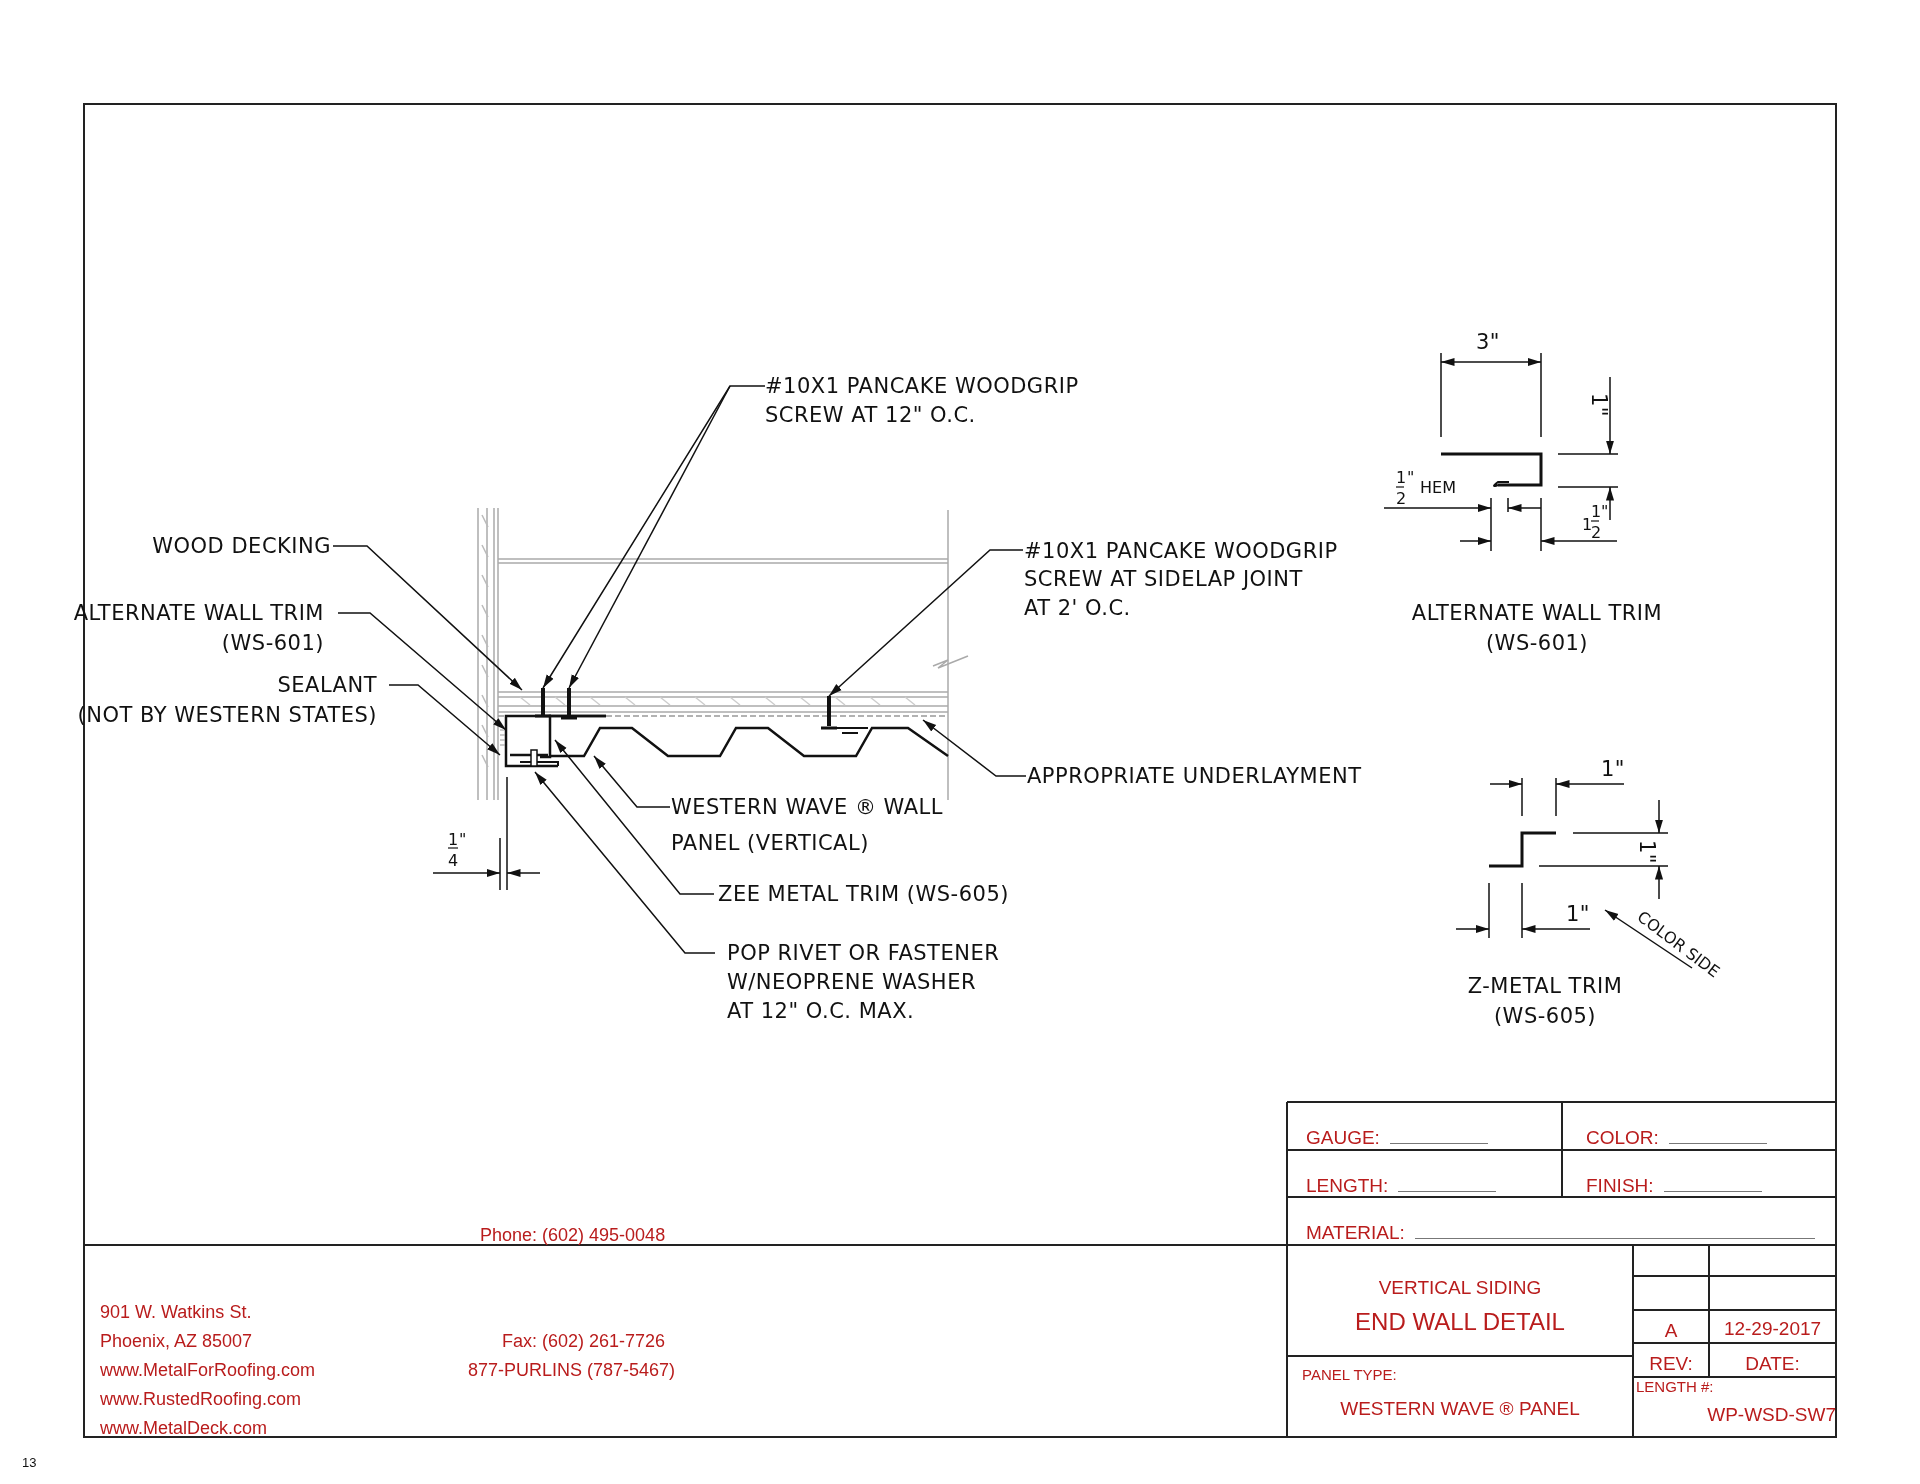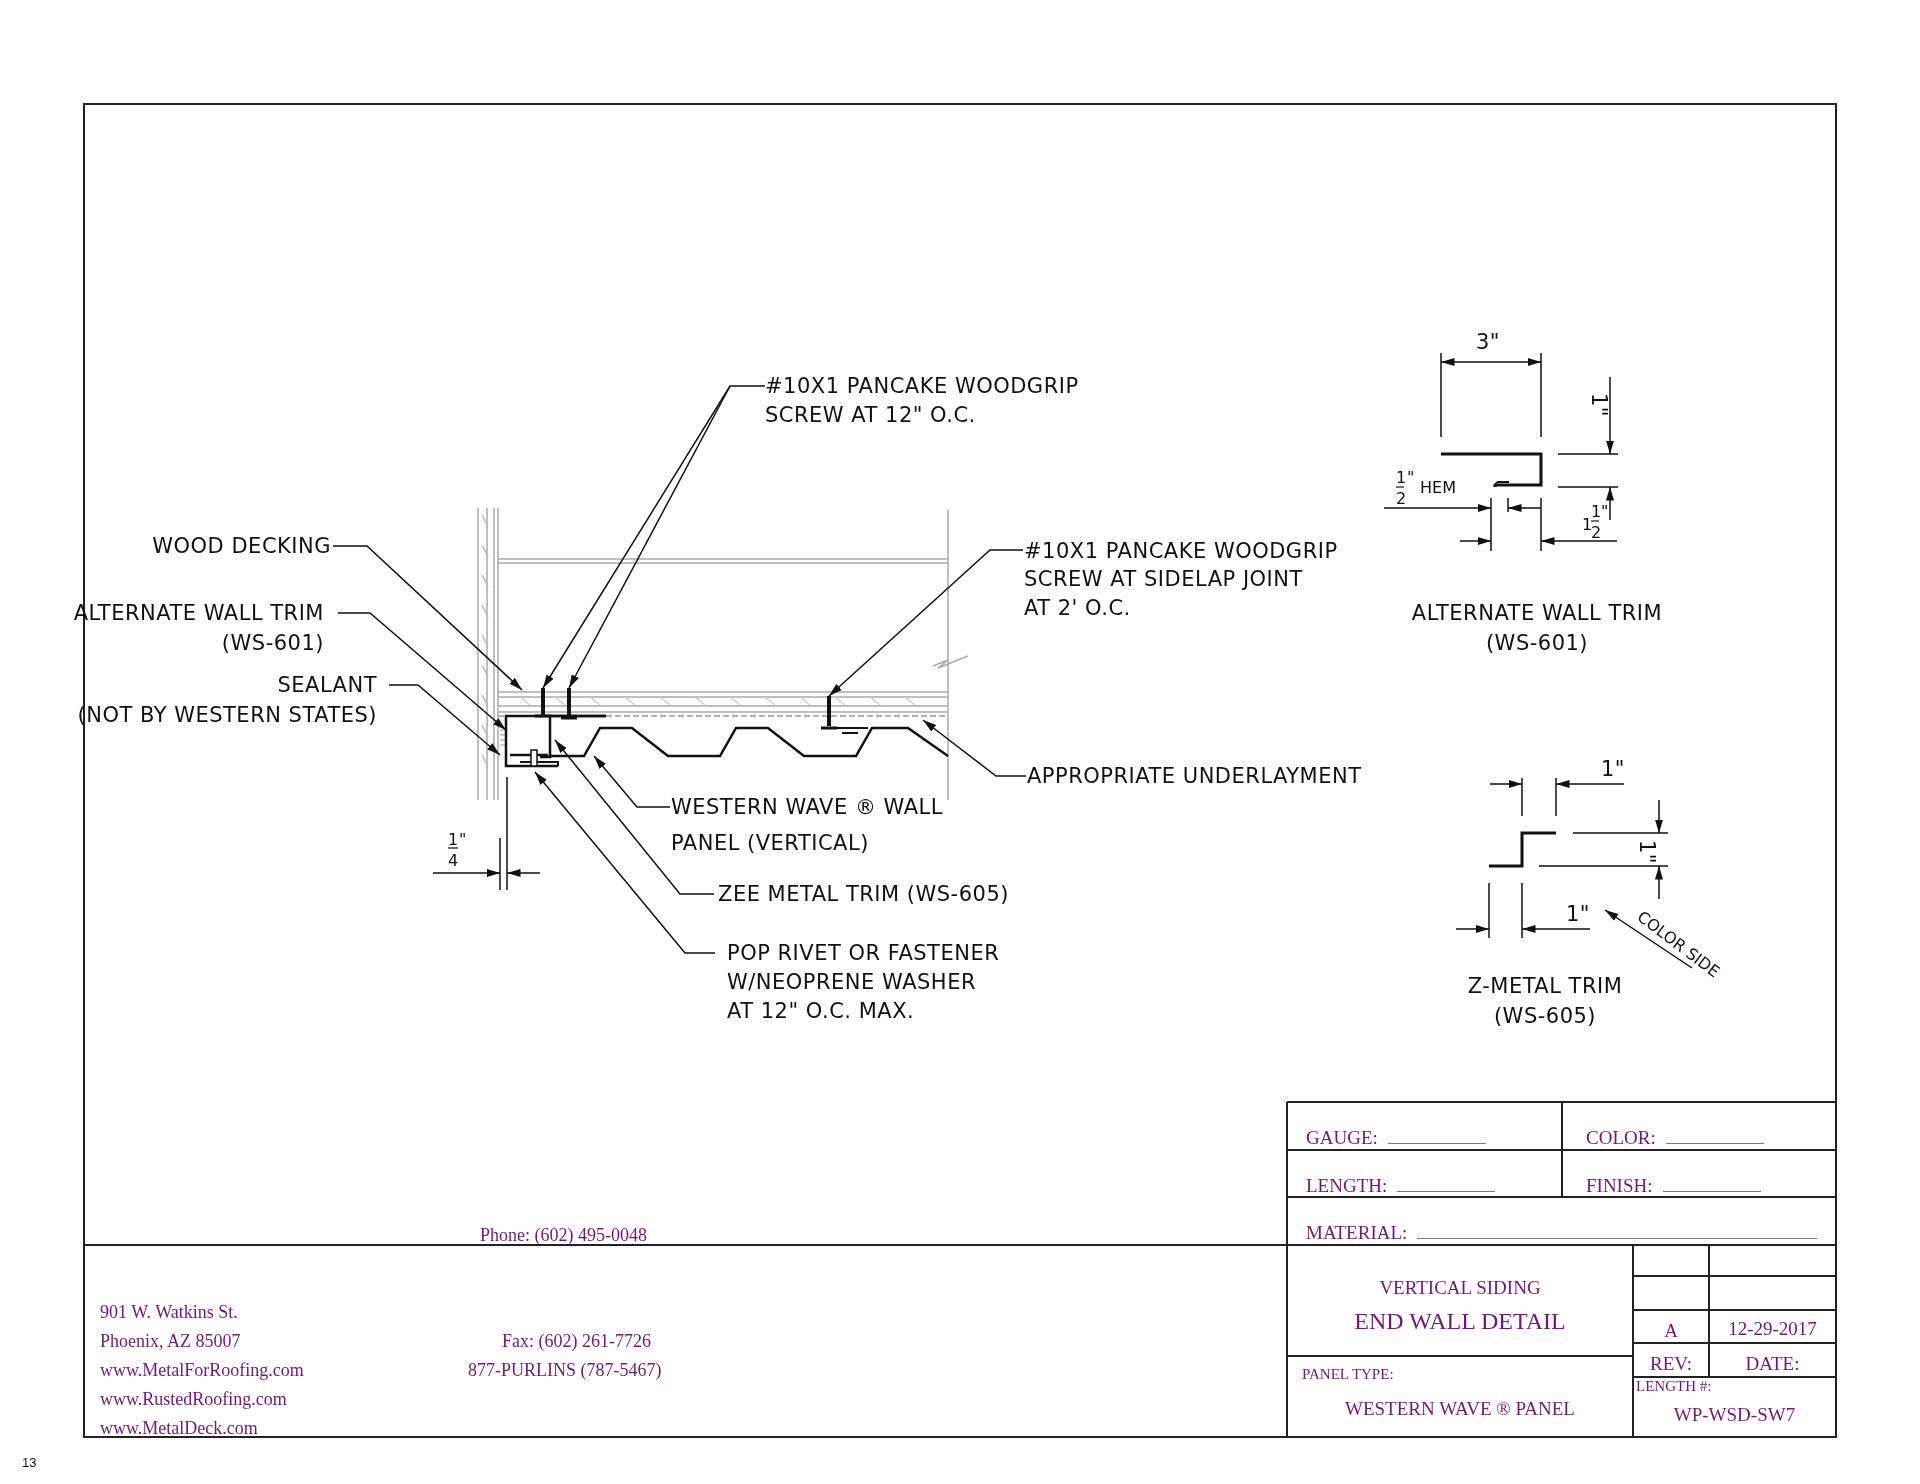--- a/index.html
+++ b/index.html
@@ -2,21 +2,21 @@
 <html><head>
 <meta charset="utf-8">
 <style>
   html, body { margin: 0; padding: 0; background: #ffffff; }
   body { width: 1920px; height: 1484px; position: relative; overflow: hidden;
          font-family: "DejaVu Sans", sans-serif; color: #111; }
   .sheet { position: absolute; left: 0; top: 0; width: 1920px; height: 1484px; }
   svg text.cadtxt { font-family: "DejaVu Sans", sans-serif; font-size: 21px; fill: #111; letter-spacing: 0.5px; }
   svg text.cadsm { font-family: "DejaVu Sans", sans-serif; font-size: 16px; fill: #111; }
   .abs { position: absolute; white-space: nowrap; }
-  .tb { font-family: Liberation Serif, serif; color: #701a75; }
+  .tb { font-family: Liberation Sans, sans-serif; color: #b91c1c; }
   .company { font-size: 40px; left: 100px; top: 1246px; }
   .addr { font-size: 18px; }
   .field-label { font-size: 19px; }
   .blank { display: inline-block; border-bottom: 1.5px solid #777; vertical-align: baseline; margin-left: 10px; }
   .pagenum { left: 22px; top: 1455px; font-size: 13px; font-family: "Liberation Sans", sans-serif; }
 </style>
 </head>
 <body>
 
 <div class="sheet">
@@ -271,17 +271,17 @@
 <div class="abs tb" style="left:1287px;width:346px;top:1277px;text-align:center;font-size:19px">VERTICAL SIDING</div>
 <div class="abs tb" style="left:1287px;width:346px;top:1308px;text-align:center;font-size:24px">END WALL DETAIL</div>
 <div class="abs tb" style="left:1302px;top:1366px;font-size:15px">PANEL TYPE:</div>
 <div class="abs tb" style="left:1287px;width:346px;top:1398px;text-align:center;font-size:19px">WESTERN WAVE ® PANEL</div>
 
 <div class="abs tb" style="left:1633px;width:76px;top:1320px;text-align:center;font-size:19px">A</div>
 <div class="abs tb" style="left:1709px;width:127px;top:1318px;text-align:center;font-size:19px">12-29-2017</div>
 <div class="abs tb" style="left:1633px;width:76px;top:1353px;text-align:center;font-size:19px">REV:</div>
 <div class="abs tb" style="left:1709px;width:127px;top:1353px;text-align:center;font-size:19px">DATE:</div>
 <div class="abs tb" style="left:1636px;top:1378px;font-size:15px">LENGTH #:</div>
-<div class="abs tb" style="left:1633px;width:203px;top:1404px;text-align:center;font-size:19px">WP-WSD-SW7</div>
+<div class="abs tb" style="left:1633px;width:203px;top:1404px;text-align:right;font-size:19px">WP-WSD-SW7</div>
 
 <div class="abs pagenum">13</div>
 
 </div>
 
 </body></html>

